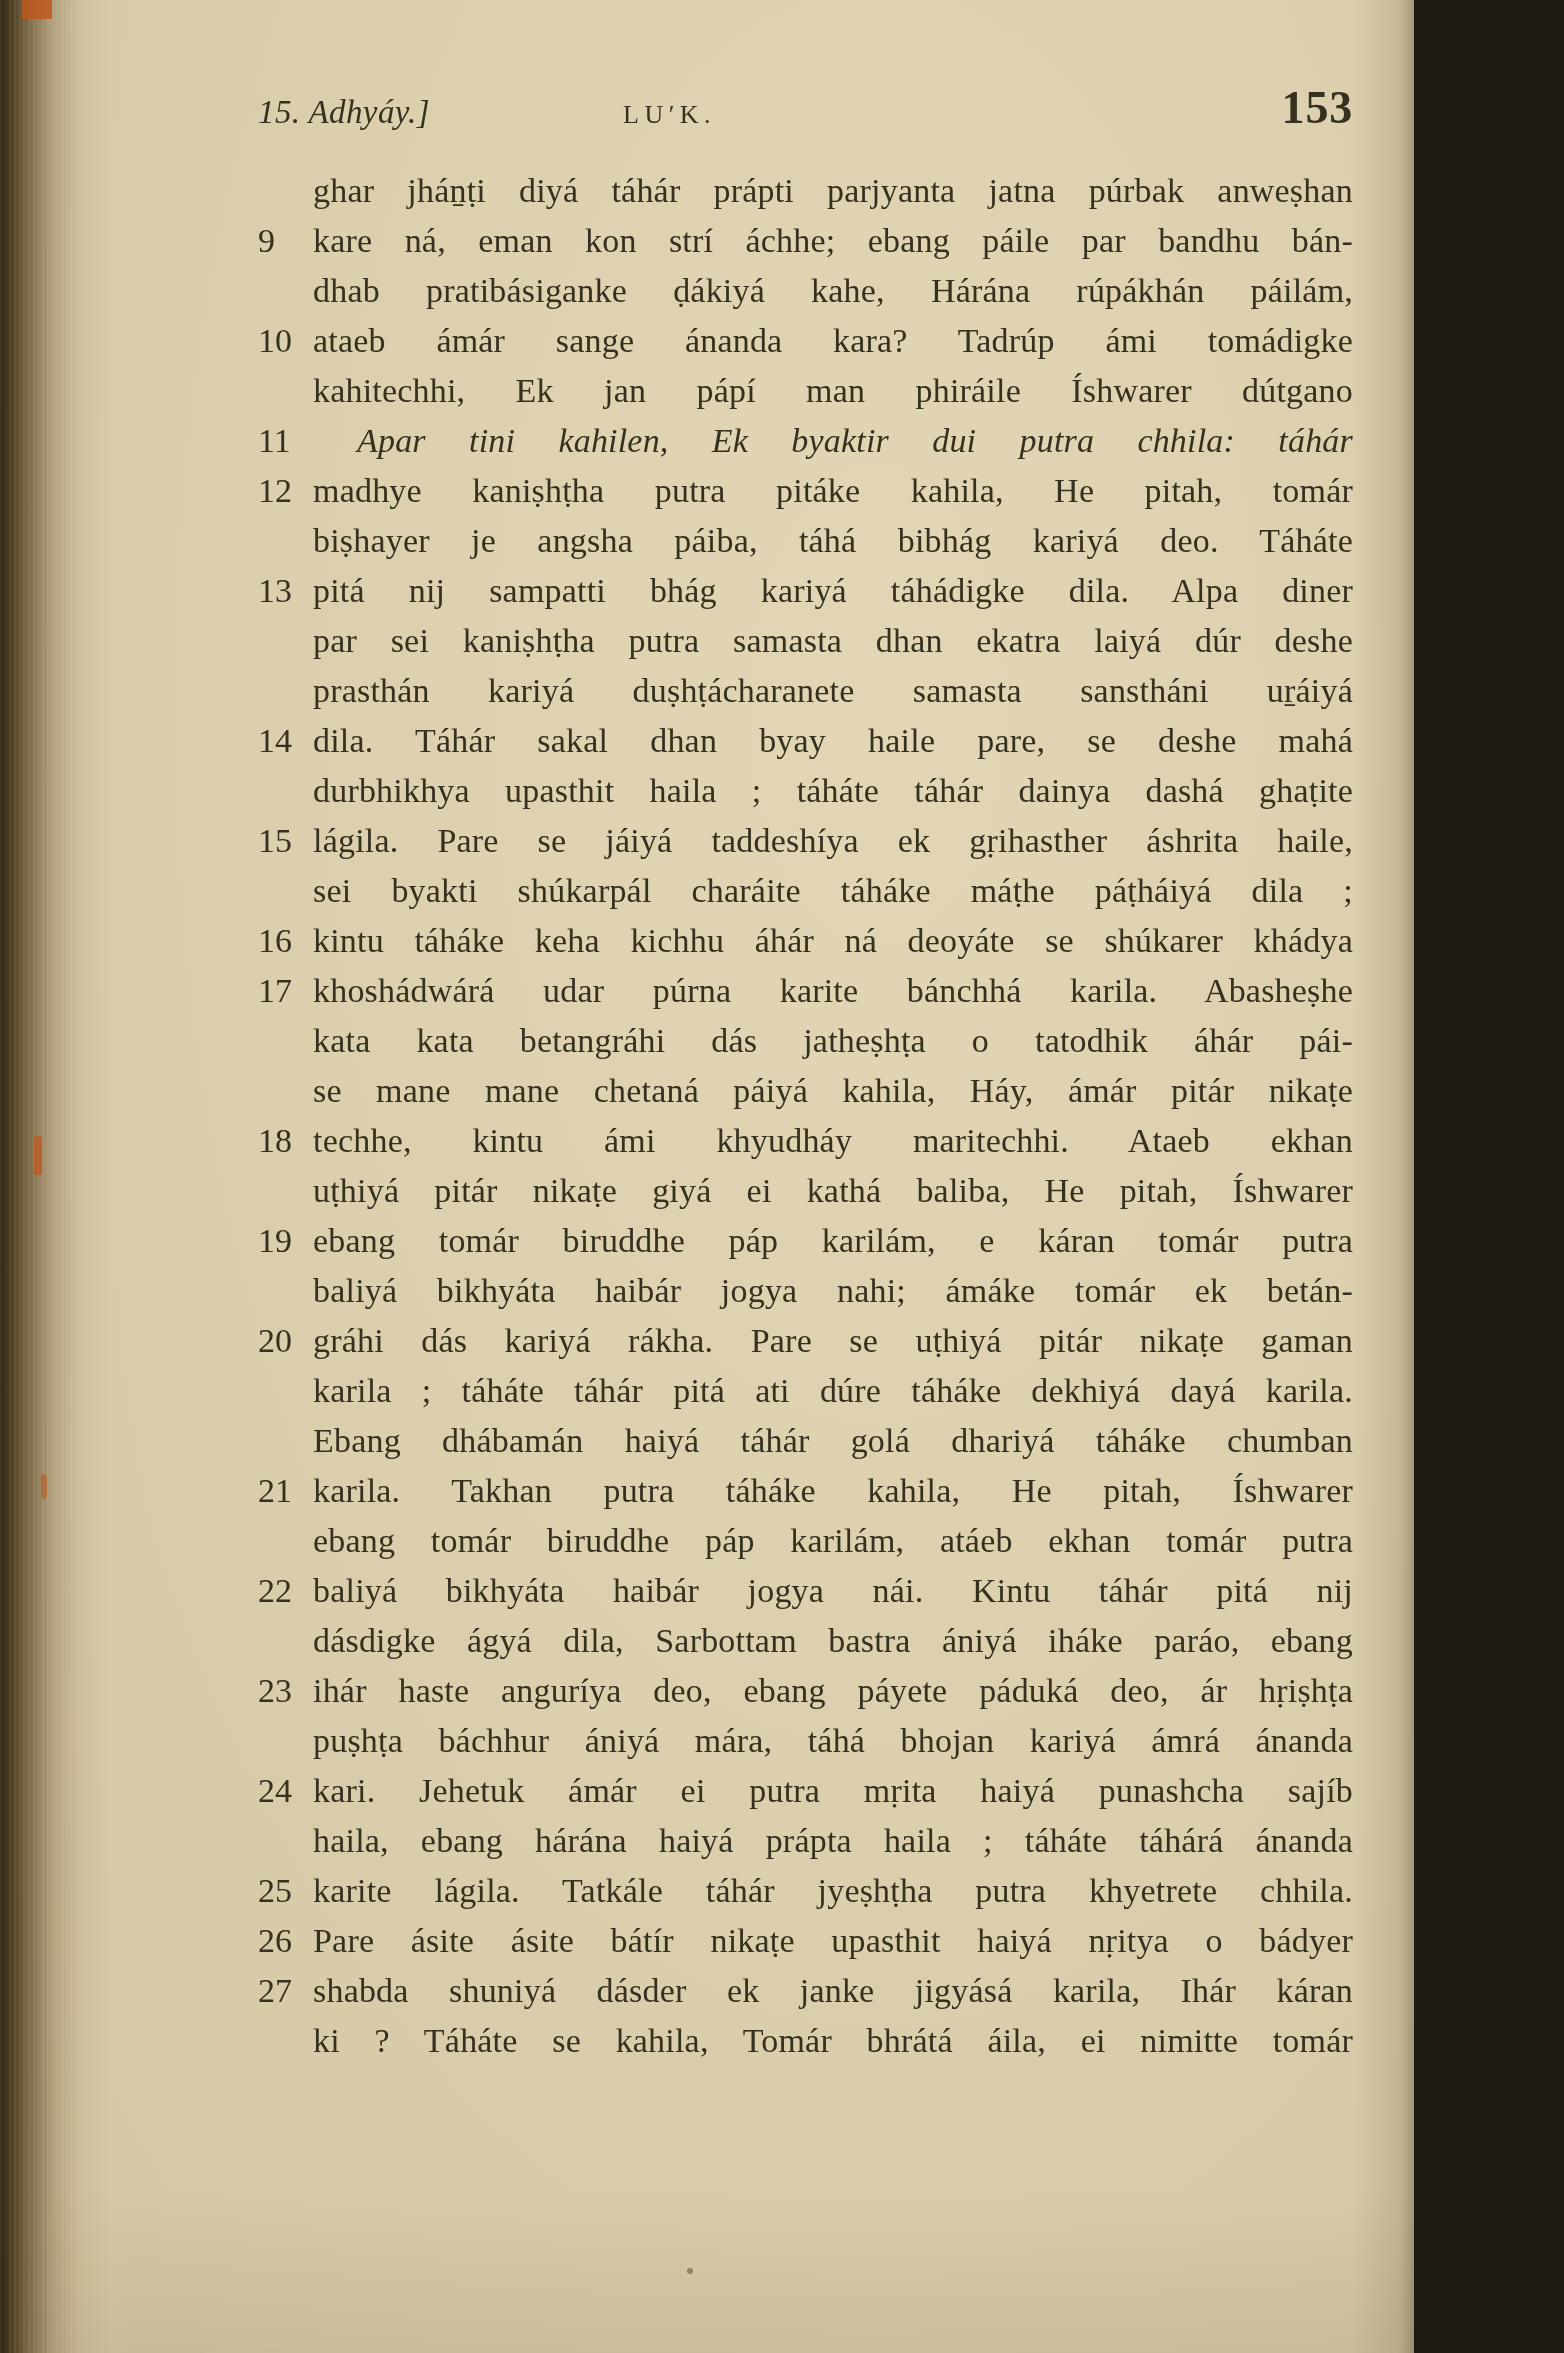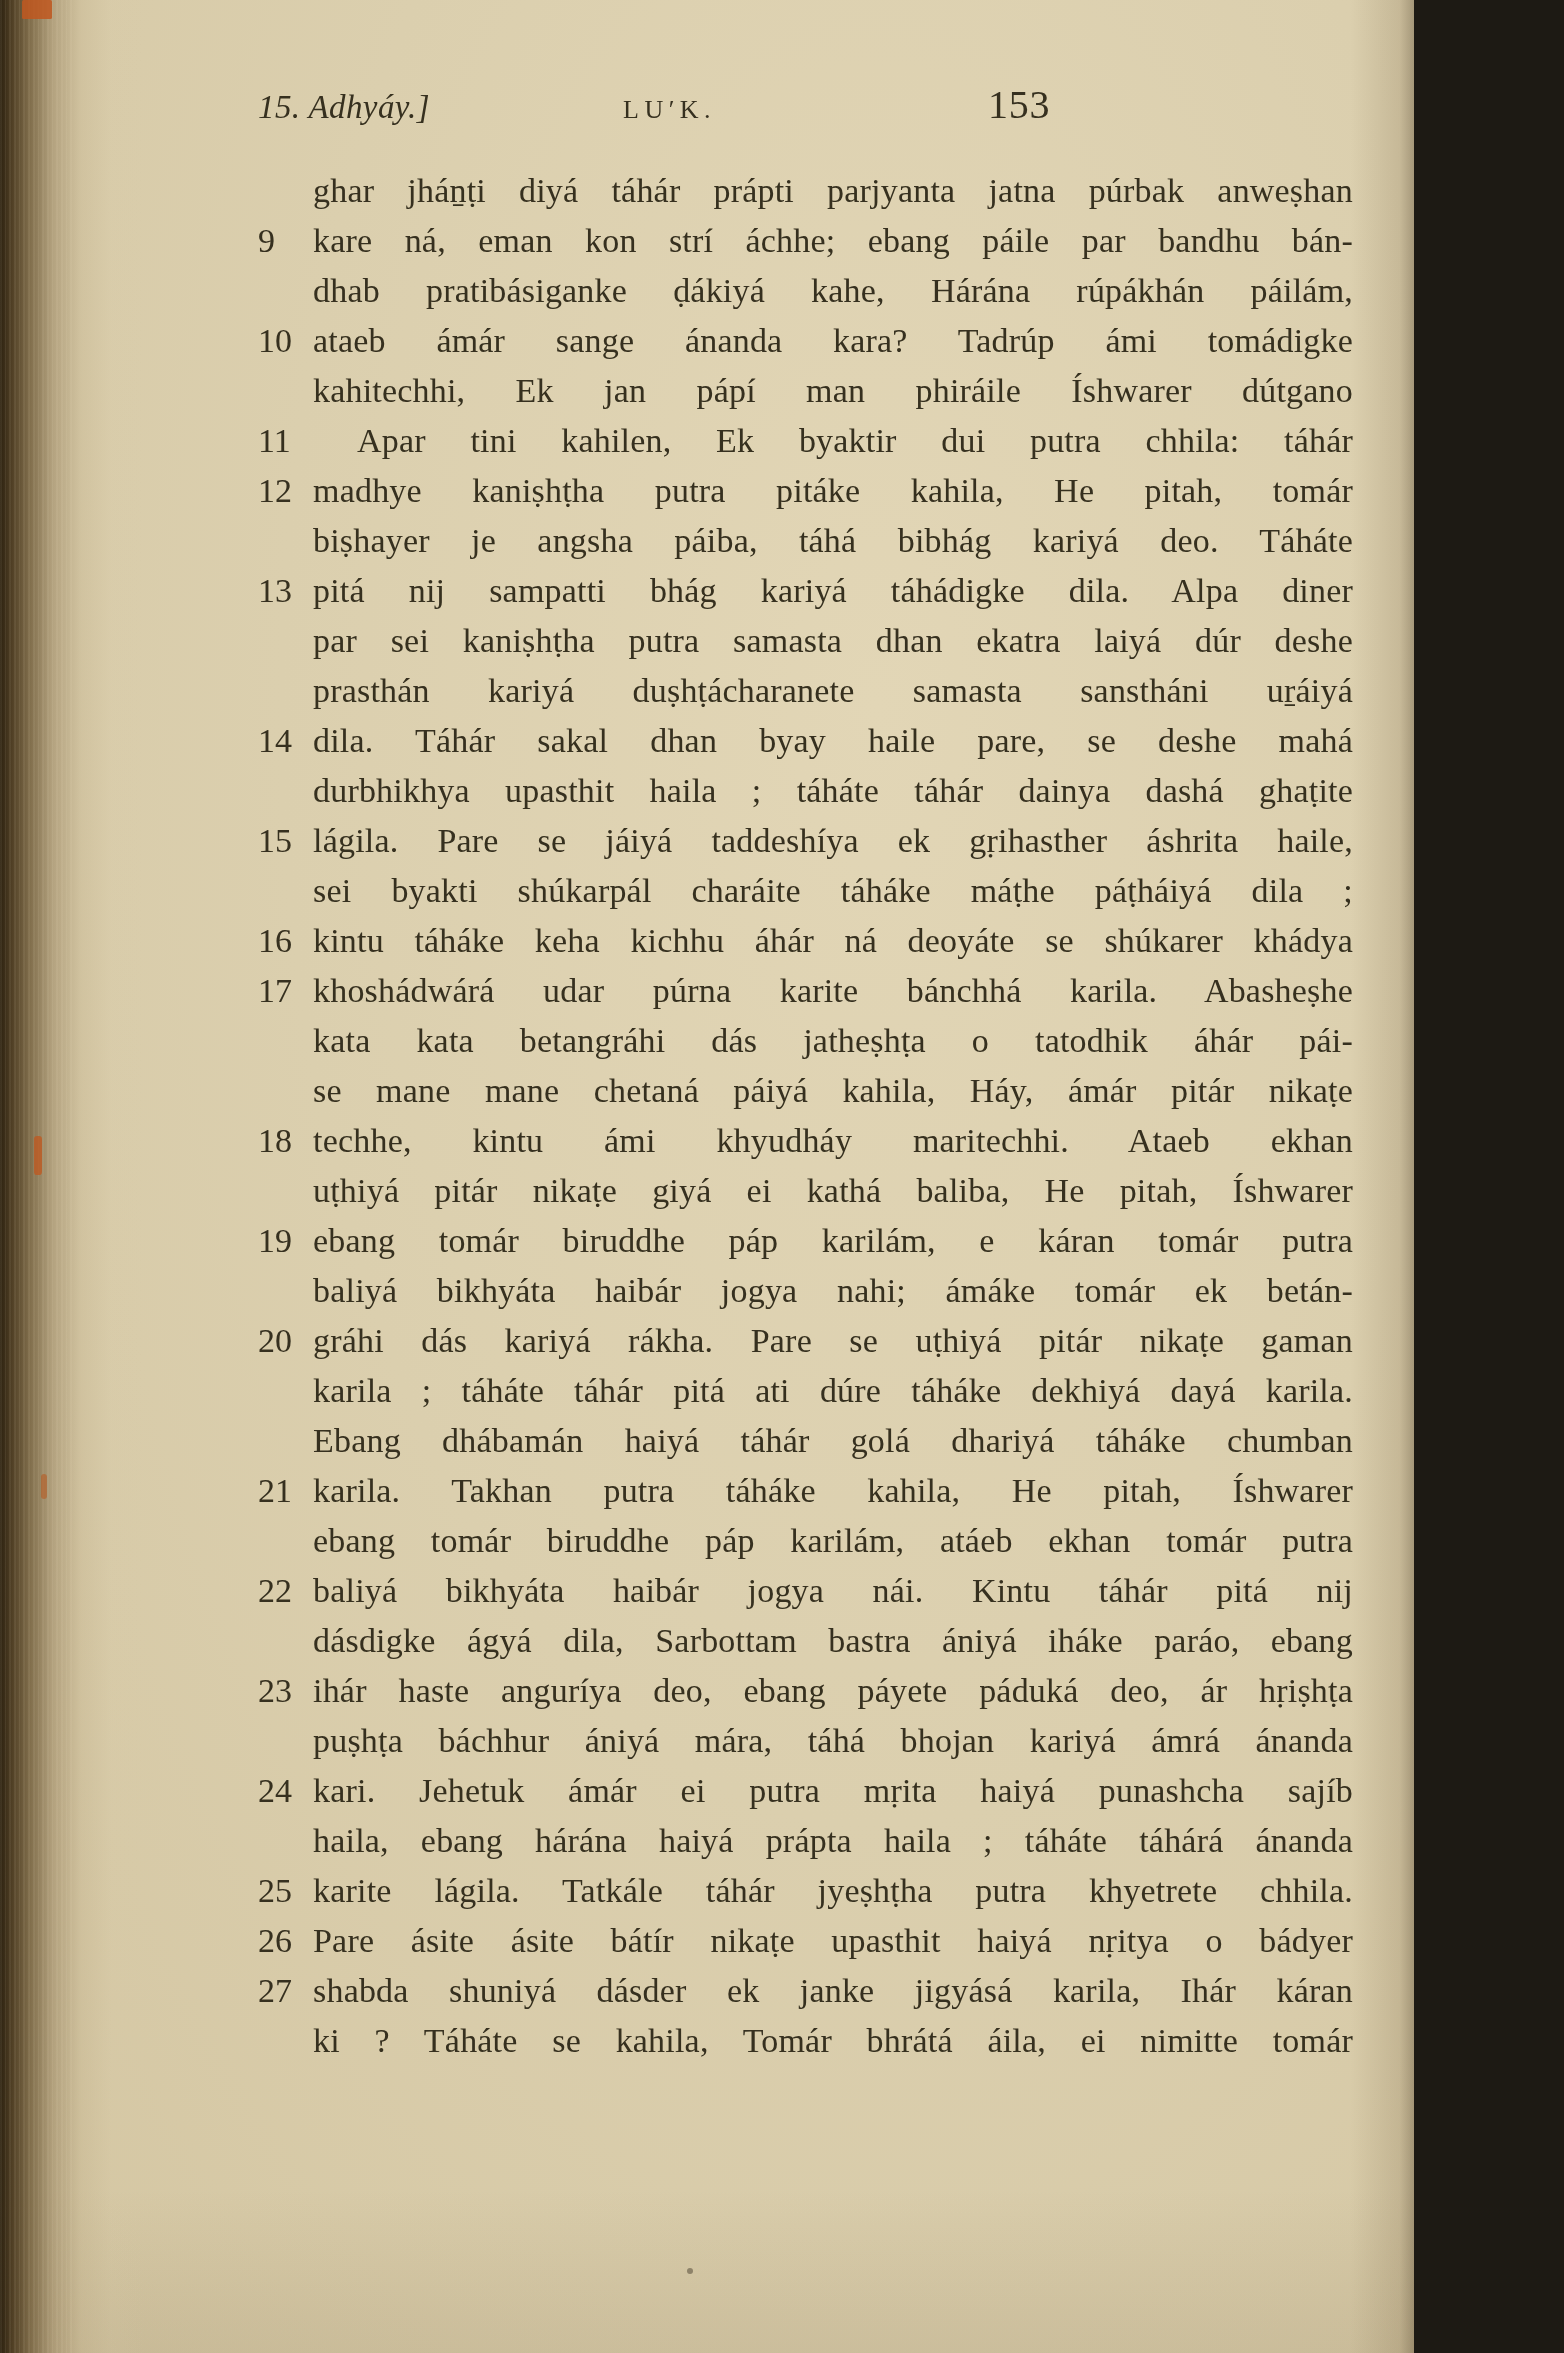--- a/index.html
+++ b/index.html
@@ -38,21 +38,21 @@
   .speck.s1 { left:1515px; top:538px; width:5.5px; height:5.5px; }
   .speck.s2 { left:1513px; top:1066px; width:4.7px; height:4.7px; }
   .speck.s3 { left:687px; top:2268px; width:6.3px; height:6.3px; opacity:0.5; }
 
   .header {
     position:absolute; left:258px; right:61px; top:81px;
     display:flex; align-items:baseline;
   }
   .header .h-left  { flex:1; text-align:left; font-style:italic; font-size:33px; letter-spacing:0.4px; }
   .header .h-center{ flex:1; text-align:left; font-size:26px; letter-spacing:5.5px; }
-  .header .h-right { flex:1; font-size:40px; font-weight:400; letter-spacing:0.8px; }
+  .header .h-right { flex:1; text-align:right; font-size:46px; font-weight:700; letter-spacing:0.8px; }
 
   .text-block {
     position:absolute; left:258px; right:61px; top:166px;
   }
   .line-row { display:flex; }
   .verse-num {
     flex:0 0 55px; width:55px;
     font-size:34px; line-height:50px;
     text-align:left;
   }
@@ -60,21 +60,21 @@
     flex:1;
     font-size:34px; line-height:50px;
     letter-spacing:0.2px;
     white-space:normal;
   }
   .verse-text.just {
     text-align:justify;
     text-align-last:justify;
     text-justify:inter-word;
   }
-  .verse-text.indent { text-indent:44px; }
+  .verse-text.indent { text-indent:44px;font-style:italic; }
 </style>
 </head>
 <body>
 
 <div class="page">
 
   <div class="left-edge-streaks"></div>
 
   <div class="artifact a1"></div>
   <div class="artifact a2"></div>

